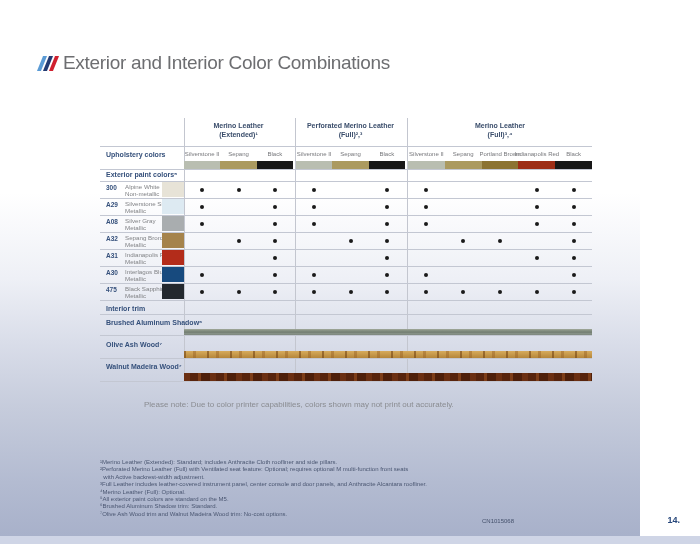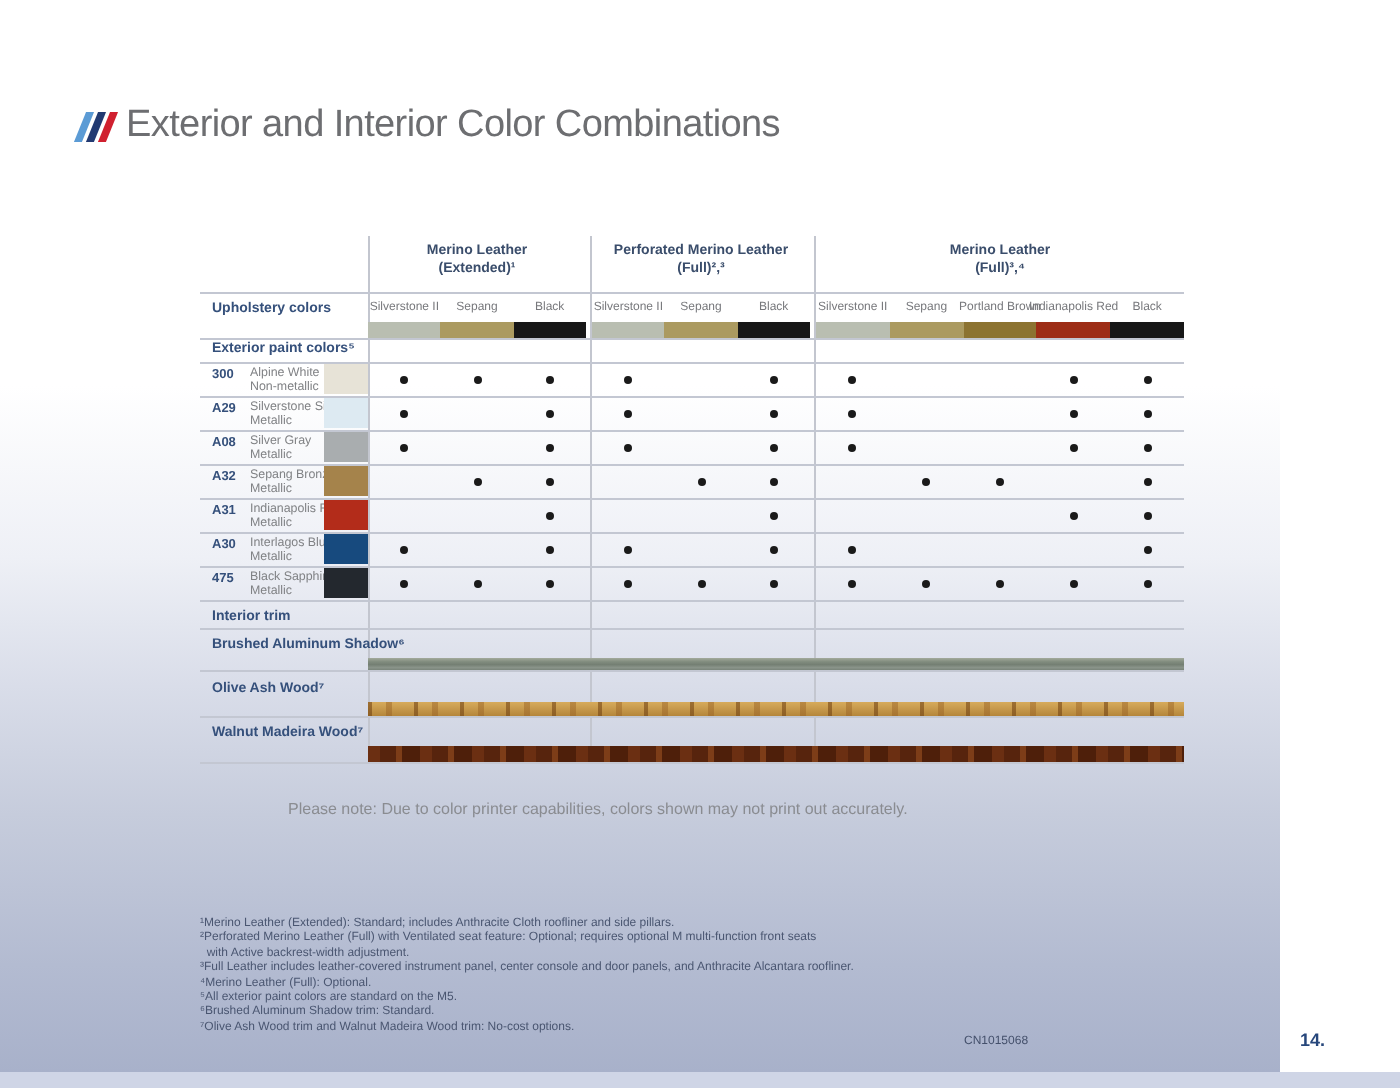--- a/index.html
+++ b/index.html
@@ -27,21 +27,21 @@
   .bar-aluminum{background:linear-gradient(180deg,#a3aa9c 0%,#828d7f 30%,#747f73 55%,#8a948a 80%,#79847a 100%);}
   .bar-olive{background:
     repeating-linear-gradient(90deg,rgba(110,62,16,.55) 0 2px,rgba(0,0,0,0) 2px 9px,rgba(150,95,35,.45) 9px 12px,rgba(0,0,0,0) 12px 23px),
     linear-gradient(180deg,#d7ab5c,#b5863a);}
   .bar-walnut{background:
     repeating-linear-gradient(90deg,#6b2f12 0 6px,#57240d 6px 14px,#7d3d18 14px 17px,#4e1f0a 17px 26px);}
   .note{position:absolute;left:100px;top:400px;font-size:8px;color:#8a8c91;padding-left:44px;}
   #footnotes{position:absolute;left:100px;top:459px;font-size:6px;line-height:7.4px;color:#4a5671;}
   #footnotes div{white-space:pre;}
   .doccode{position:absolute;left:482px;top:518px;font-size:6px;color:#44506b;}
-  .pagenum{position:absolute;left:650px;top:515px;width:30px;text-align:left;font-size:9px;font-weight:bold;color:#27477b;}
+  .pagenum{position:absolute;left:650px;top:515px;width:30px;text-align:right;font-size:9px;font-weight:bold;color:#27477b;}
 </style>
 </head>
 <body>
 
 <div id="canvas">
   <div class="page">
     <div class="title-row">
       <span class="stripes">
         <i class="st s1"></i>
           <i class="st s2"></i>

